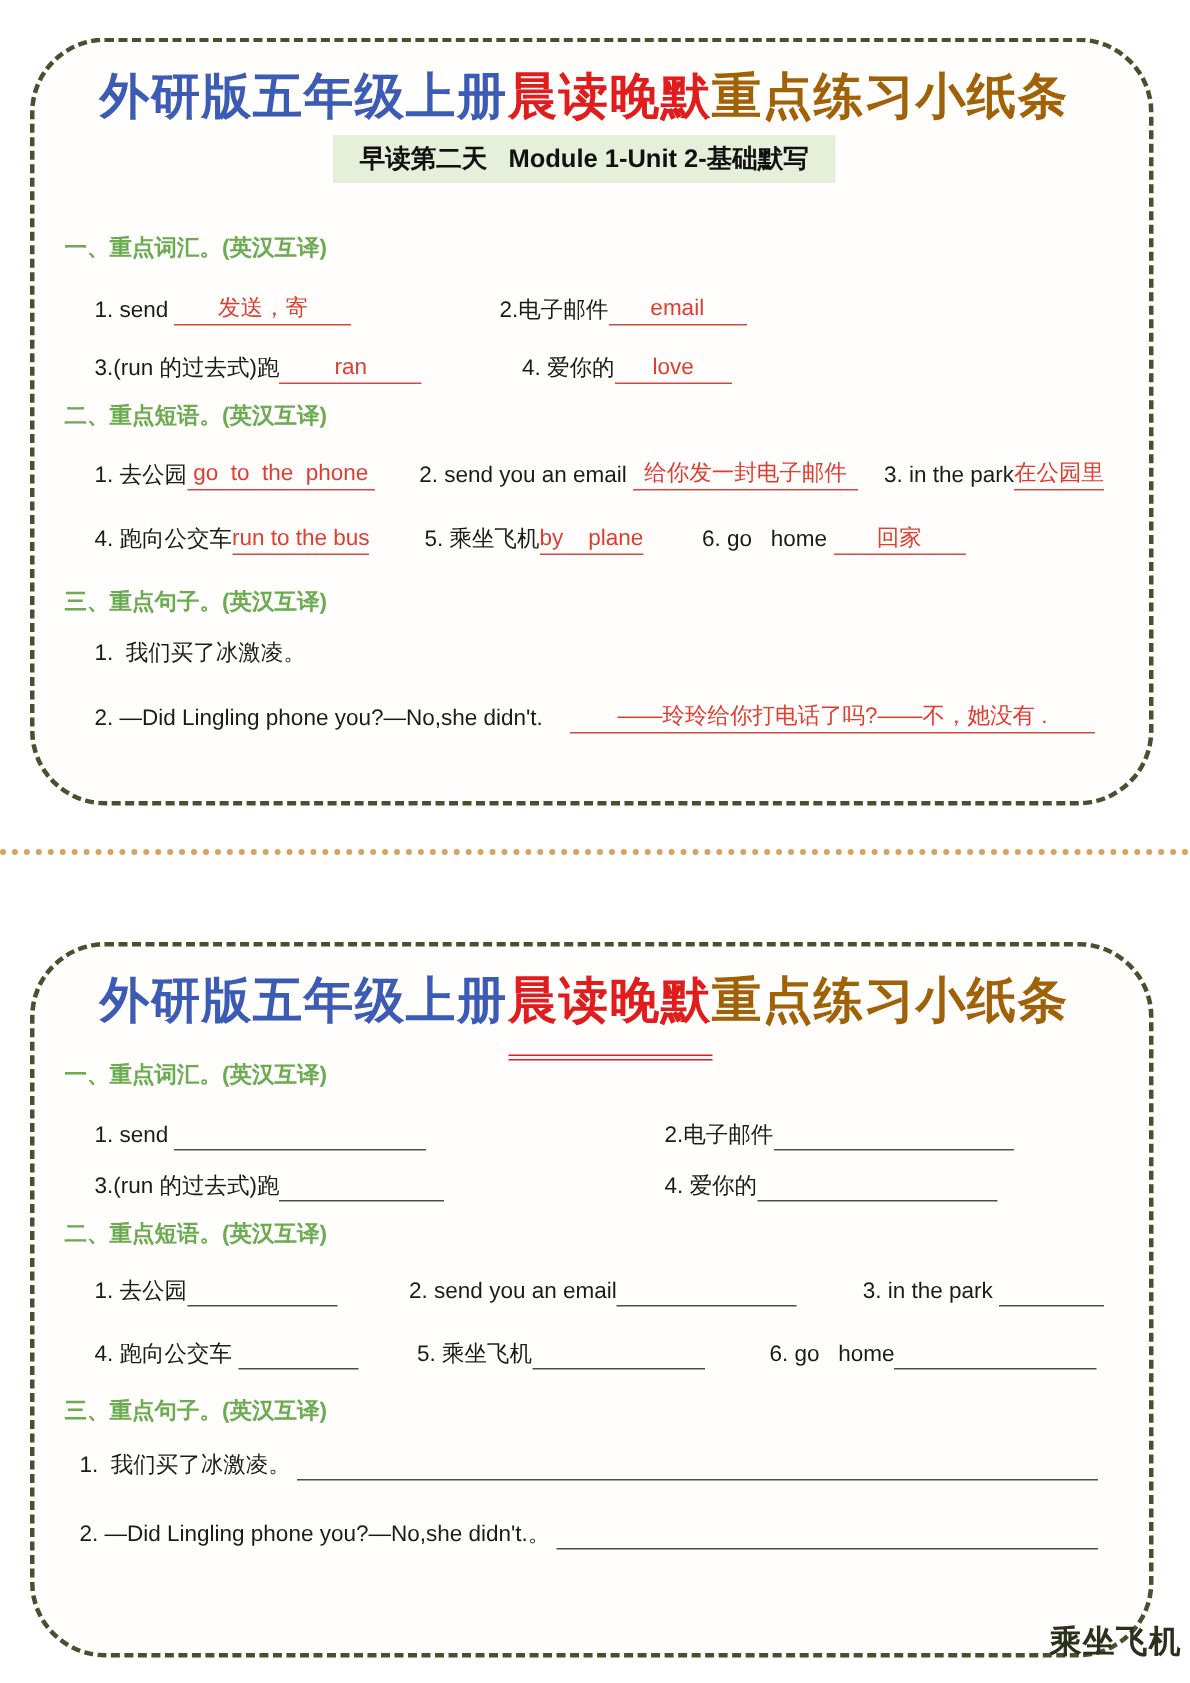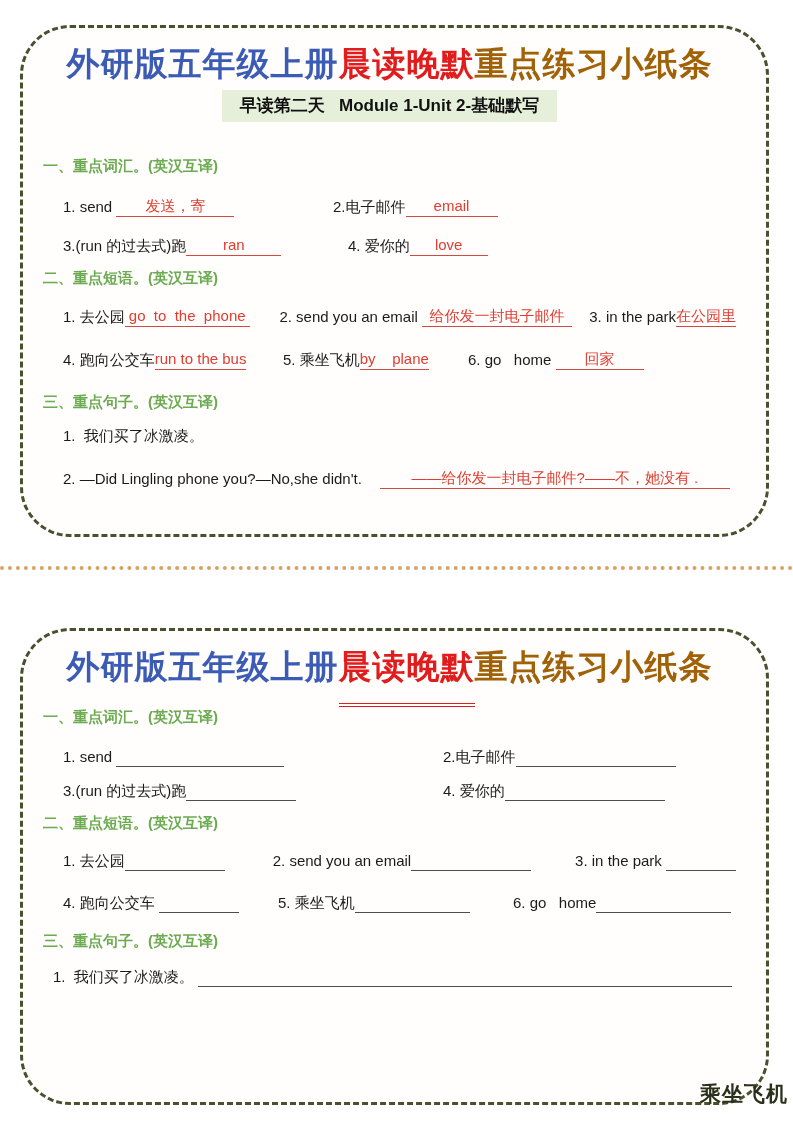--- a/index.html
+++ b/index.html
@@ -121,21 +121,21 @@
   </div>
 
   <div class="sec-heading" style="margin-top:22px;">三、重点句子。(英汉互译)</div>
 
   <div class="row" style="margin-top:14px;">
     <span class="lbl">1.  我们买了冰激凌。</span>
   </div>
 
   <div class="row" style="margin-top:22px;justify-content:space-between;">
     <span class="lbl">2. —Did Lingling phone you?—No,she didn't.</span>
-    <span class="ans filled grow" style="margin-left:18px; margin-right:6px;">——给你发一封电子邮件?——不，她没有 .</span>
+    <span class="ans filled grow" style="margin-left:18px; margin-right:6px;">——玲玲给你打电话了吗?——不，她没有 .</span>
   </div>
 </div>
 
 <div class="divider"></div>
 
 <div class="card" id="card2">
   <div class="title">
     <span class="t-blue">外研版五年级上册</span><span class="t-red">晨读晚默</span><span class="t-black">重点练习小纸条</span>
   </div>
 
@@ -195,15 +195,19 @@
     </span>
   </div>
 
   <div class="sec-heading" style="margin-top:18px;">三、重点句子。(英汉互译)</div>
 
   <div class="row" style="margin-top:16px; margin-left:10px;">
     <span class="lbl">1.  我们买了冰激凌。 </span>
     <span class="ans blank grow" style="margin-right:4px;"></span>
   </div>
 
+  <div class="row" style="margin-top:26px; margin-left:10px;">
+    <span class="lbl">2. —Did Lingling phone you?—No,she didn't.。 </span>
+    <span class="ans blank grow" style="margin-right:4px;"></span>
+  </div>
 </div>
 
 <div class="watermark">乘坐飞机</div>
 
 </body></html>

